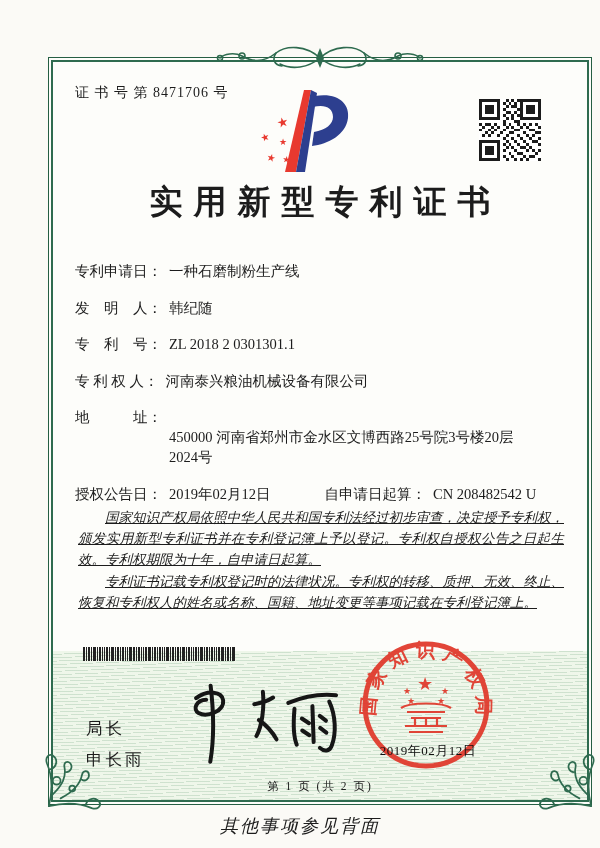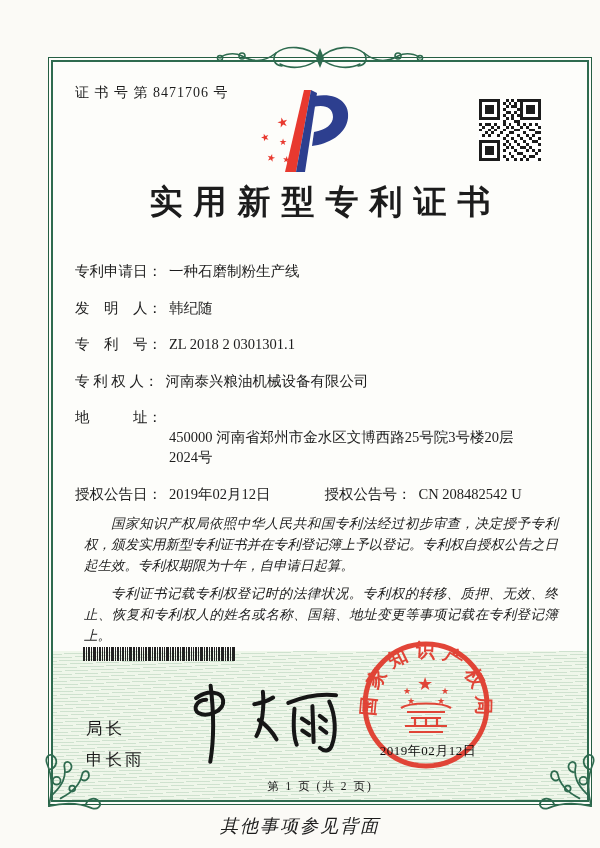--- a/index.html
+++ b/index.html
@@ -50,21 +50,21 @@
   .row{display:flex;margin-bottom:16.5px;line-height:20px;}
   .row .lab{white-space:nowrap;}
   .row .val{margin-left:7px;}
   .row.addr .val{max-width:360px;margin-top:20px;}
   .row.grant .pair2{margin-left:54px;display:flex;}
   
   .bodytext{
     position:absolute;left:27px;right:25px;top:448px;z-index:2;
     font-size:13.5px;line-height:20.8px;font-style:italic;text-align:justify;
   }
-  .bodytext p{margin:8px;text-indent:2em;}
+  .bodytext p{margin:2px;text-indent:2em;text-decoration:underline;}
   
   .barcode{position:absolute;left:34px;top:589px;width:152px;height:14px;z-index:2;}
   .director{position:absolute;left:37px;top:655px;font-size:16.5px;line-height:31px;letter-spacing:3px;z-index:2;}
   .signature{position:absolute;left:118px;top:616px;width:185px;height:100px;z-index:3;}
   .seal{position:absolute;left:310px;top:580px;width:134px;height:134px;z-index:3;opacity:.93;}
   .seal-date{position:absolute;left:314px;top:684px;width:130px;text-align:center;font-size:13px;letter-spacing:.5px;z-index:4;color:#101010;}
   .page-num{position:absolute;left:0;right:0;bottom:10px;text-align:center;font-size:11.5px;letter-spacing:2px;z-index:2;}
   .back-note{position:absolute;left:0;right:0;top:814px;text-align:center;font-size:18px;font-style:italic;letter-spacing:2px;}
 </style>
 </head>
@@ -164,21 +164,21 @@
         <span class="val">河南泰兴粮油机械设备有限公司</span>
       </div>
       <div class="row addr">
         <span class="lab">地　　　址：</span>
         <span class="val">450000 河南省郑州市金水区文博西路25号院3号楼20层2024号</span>
       </div>
       <div class="row grant">
         <span class="lab">授权公告日：</span>
         <span class="val">2019年02月12日</span>
         <span class="pair2">
-          <span class="lab">授权公告号：</span>
+          <span class="lab">自申请日起算：</span>
           <span class="val">CN 208482542 U</span>
         </span>
       </div>
     </div>
 
     <div class="bodytext">
       <p>国家知识产权局依照中华人民共和国专利法经过初步审查，决定授予专利权，颁发实用新型专利证书并在专利登记簿上予以登记。专利权自授权公告之日起生效。专利权期限为十年，自申请日起算。</p>
       <p>专利证书记载专利权登记时的法律状况。专利权的转移、质押、无效、终止、恢复和专利权人的姓名或名称、国籍、地址变更等事项记载在专利登记簿上。</p>
     </div>
 

